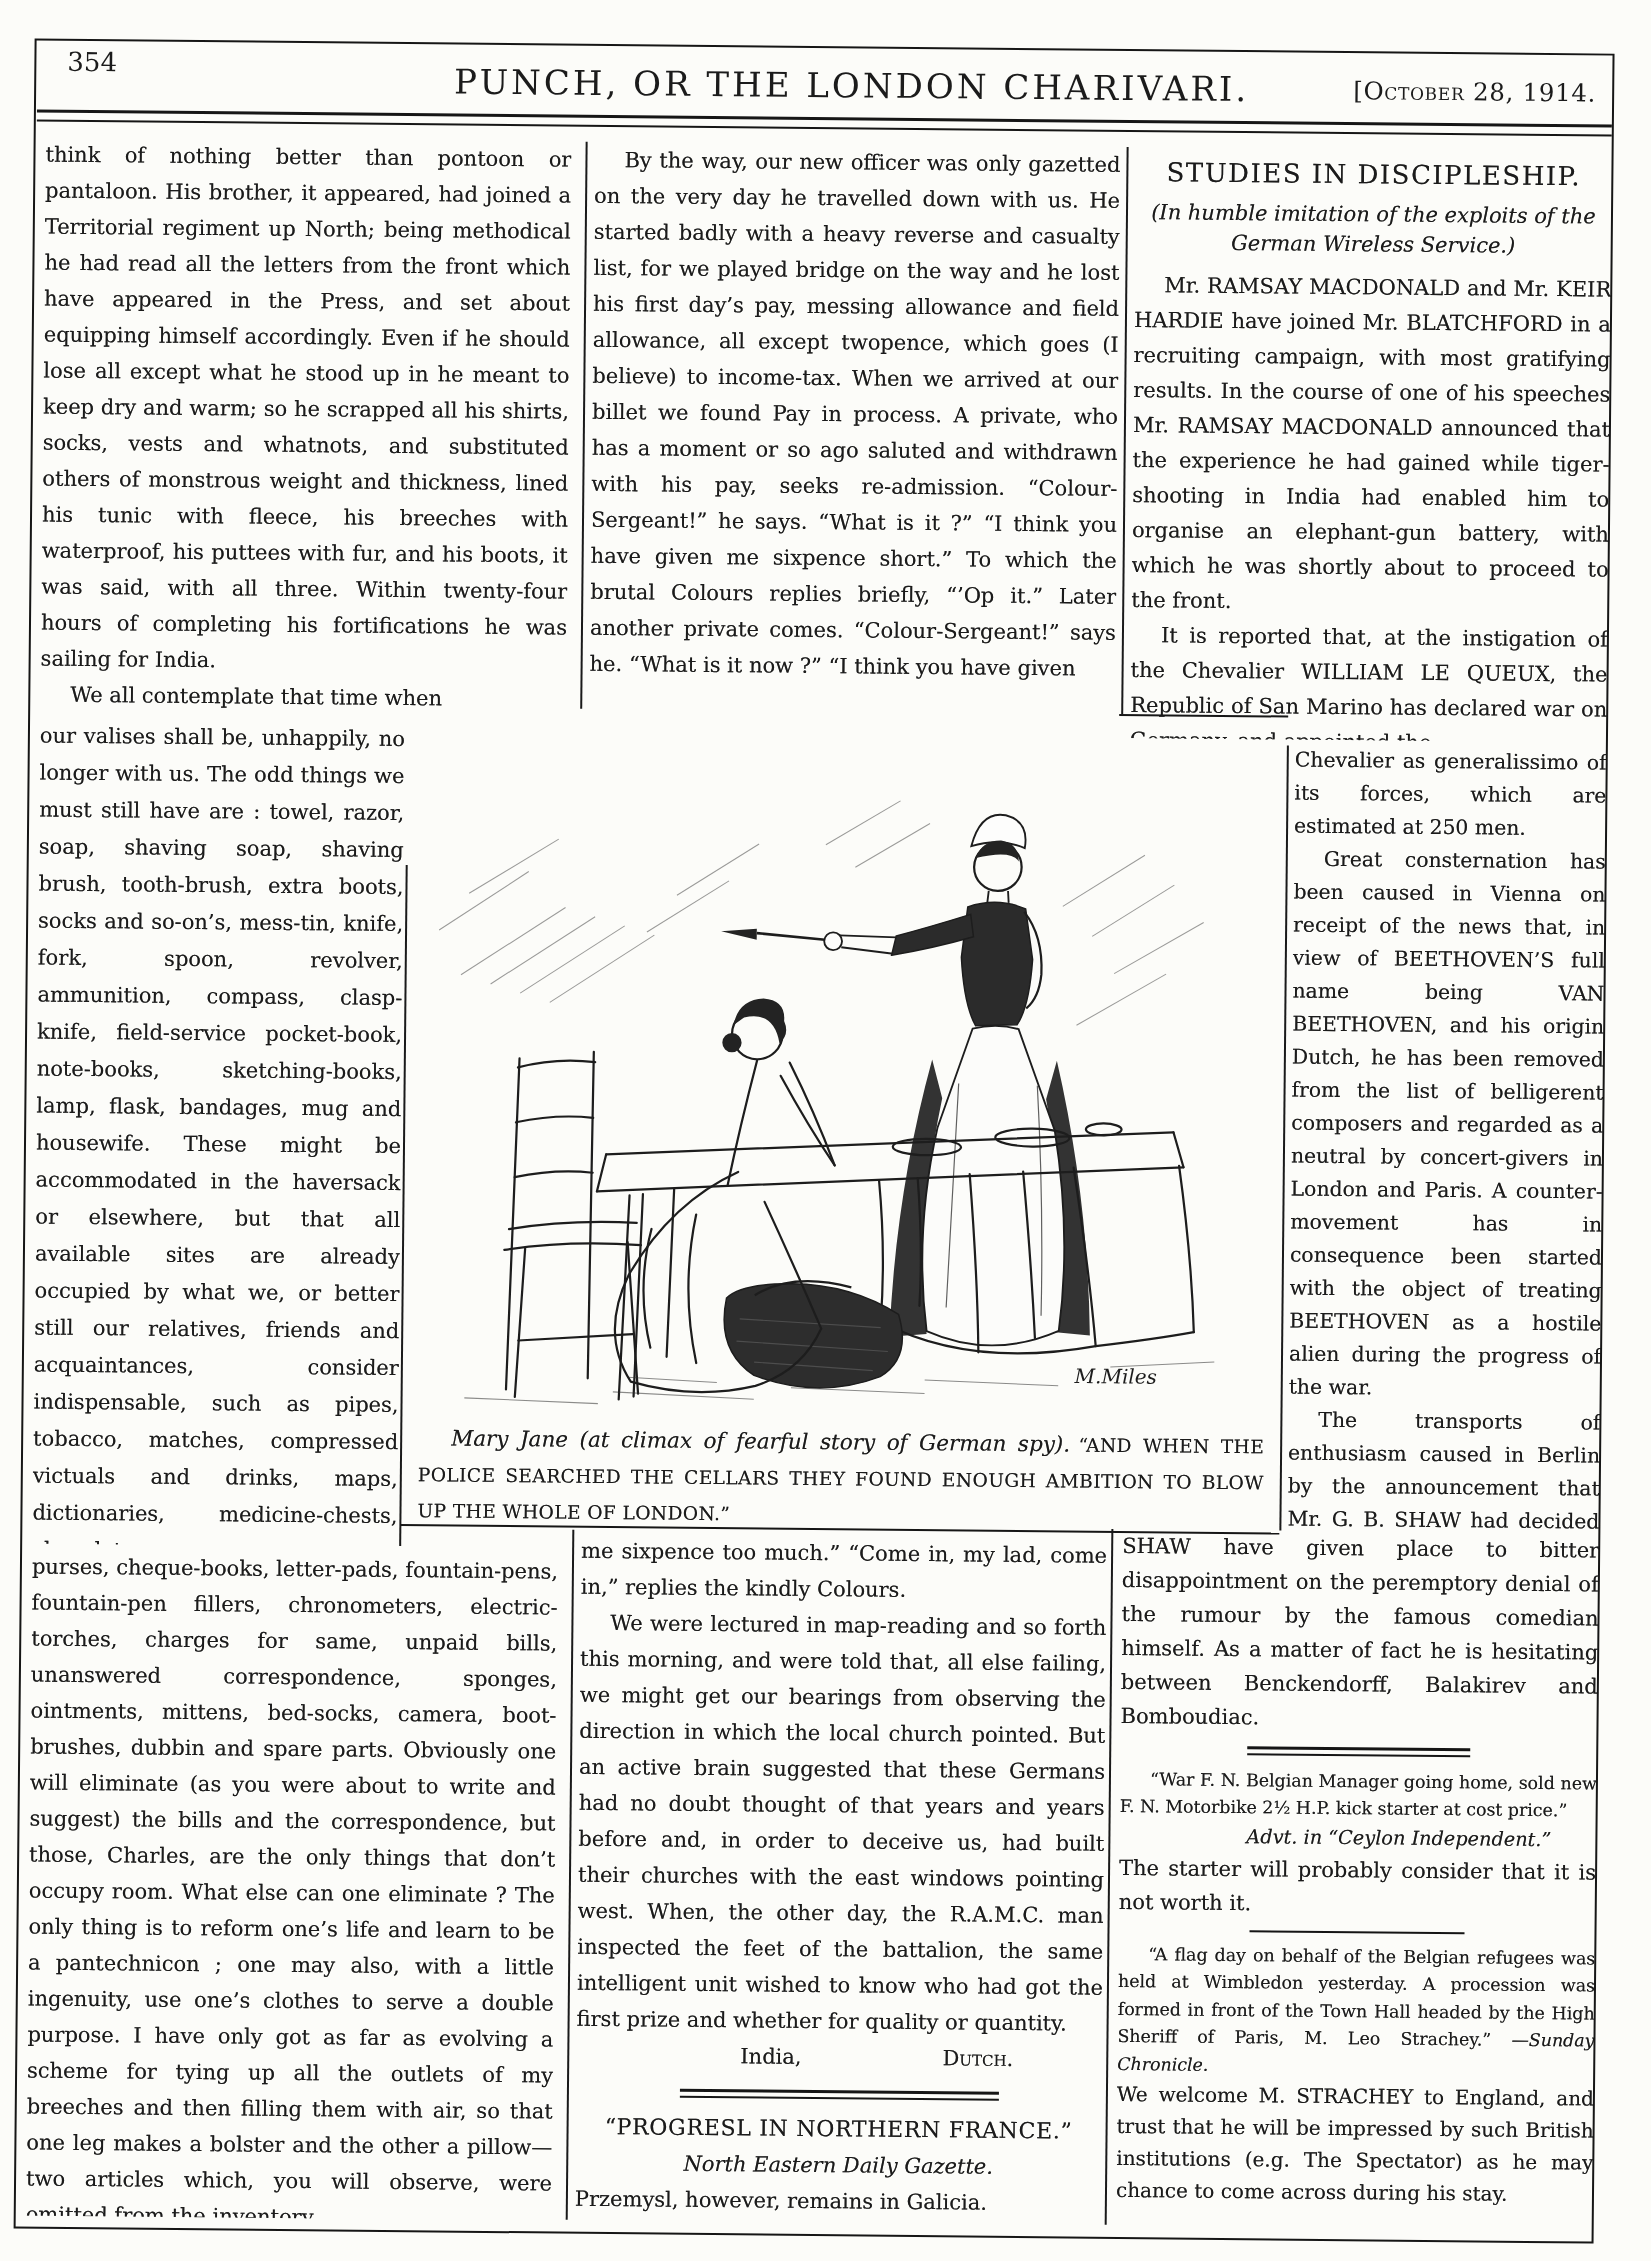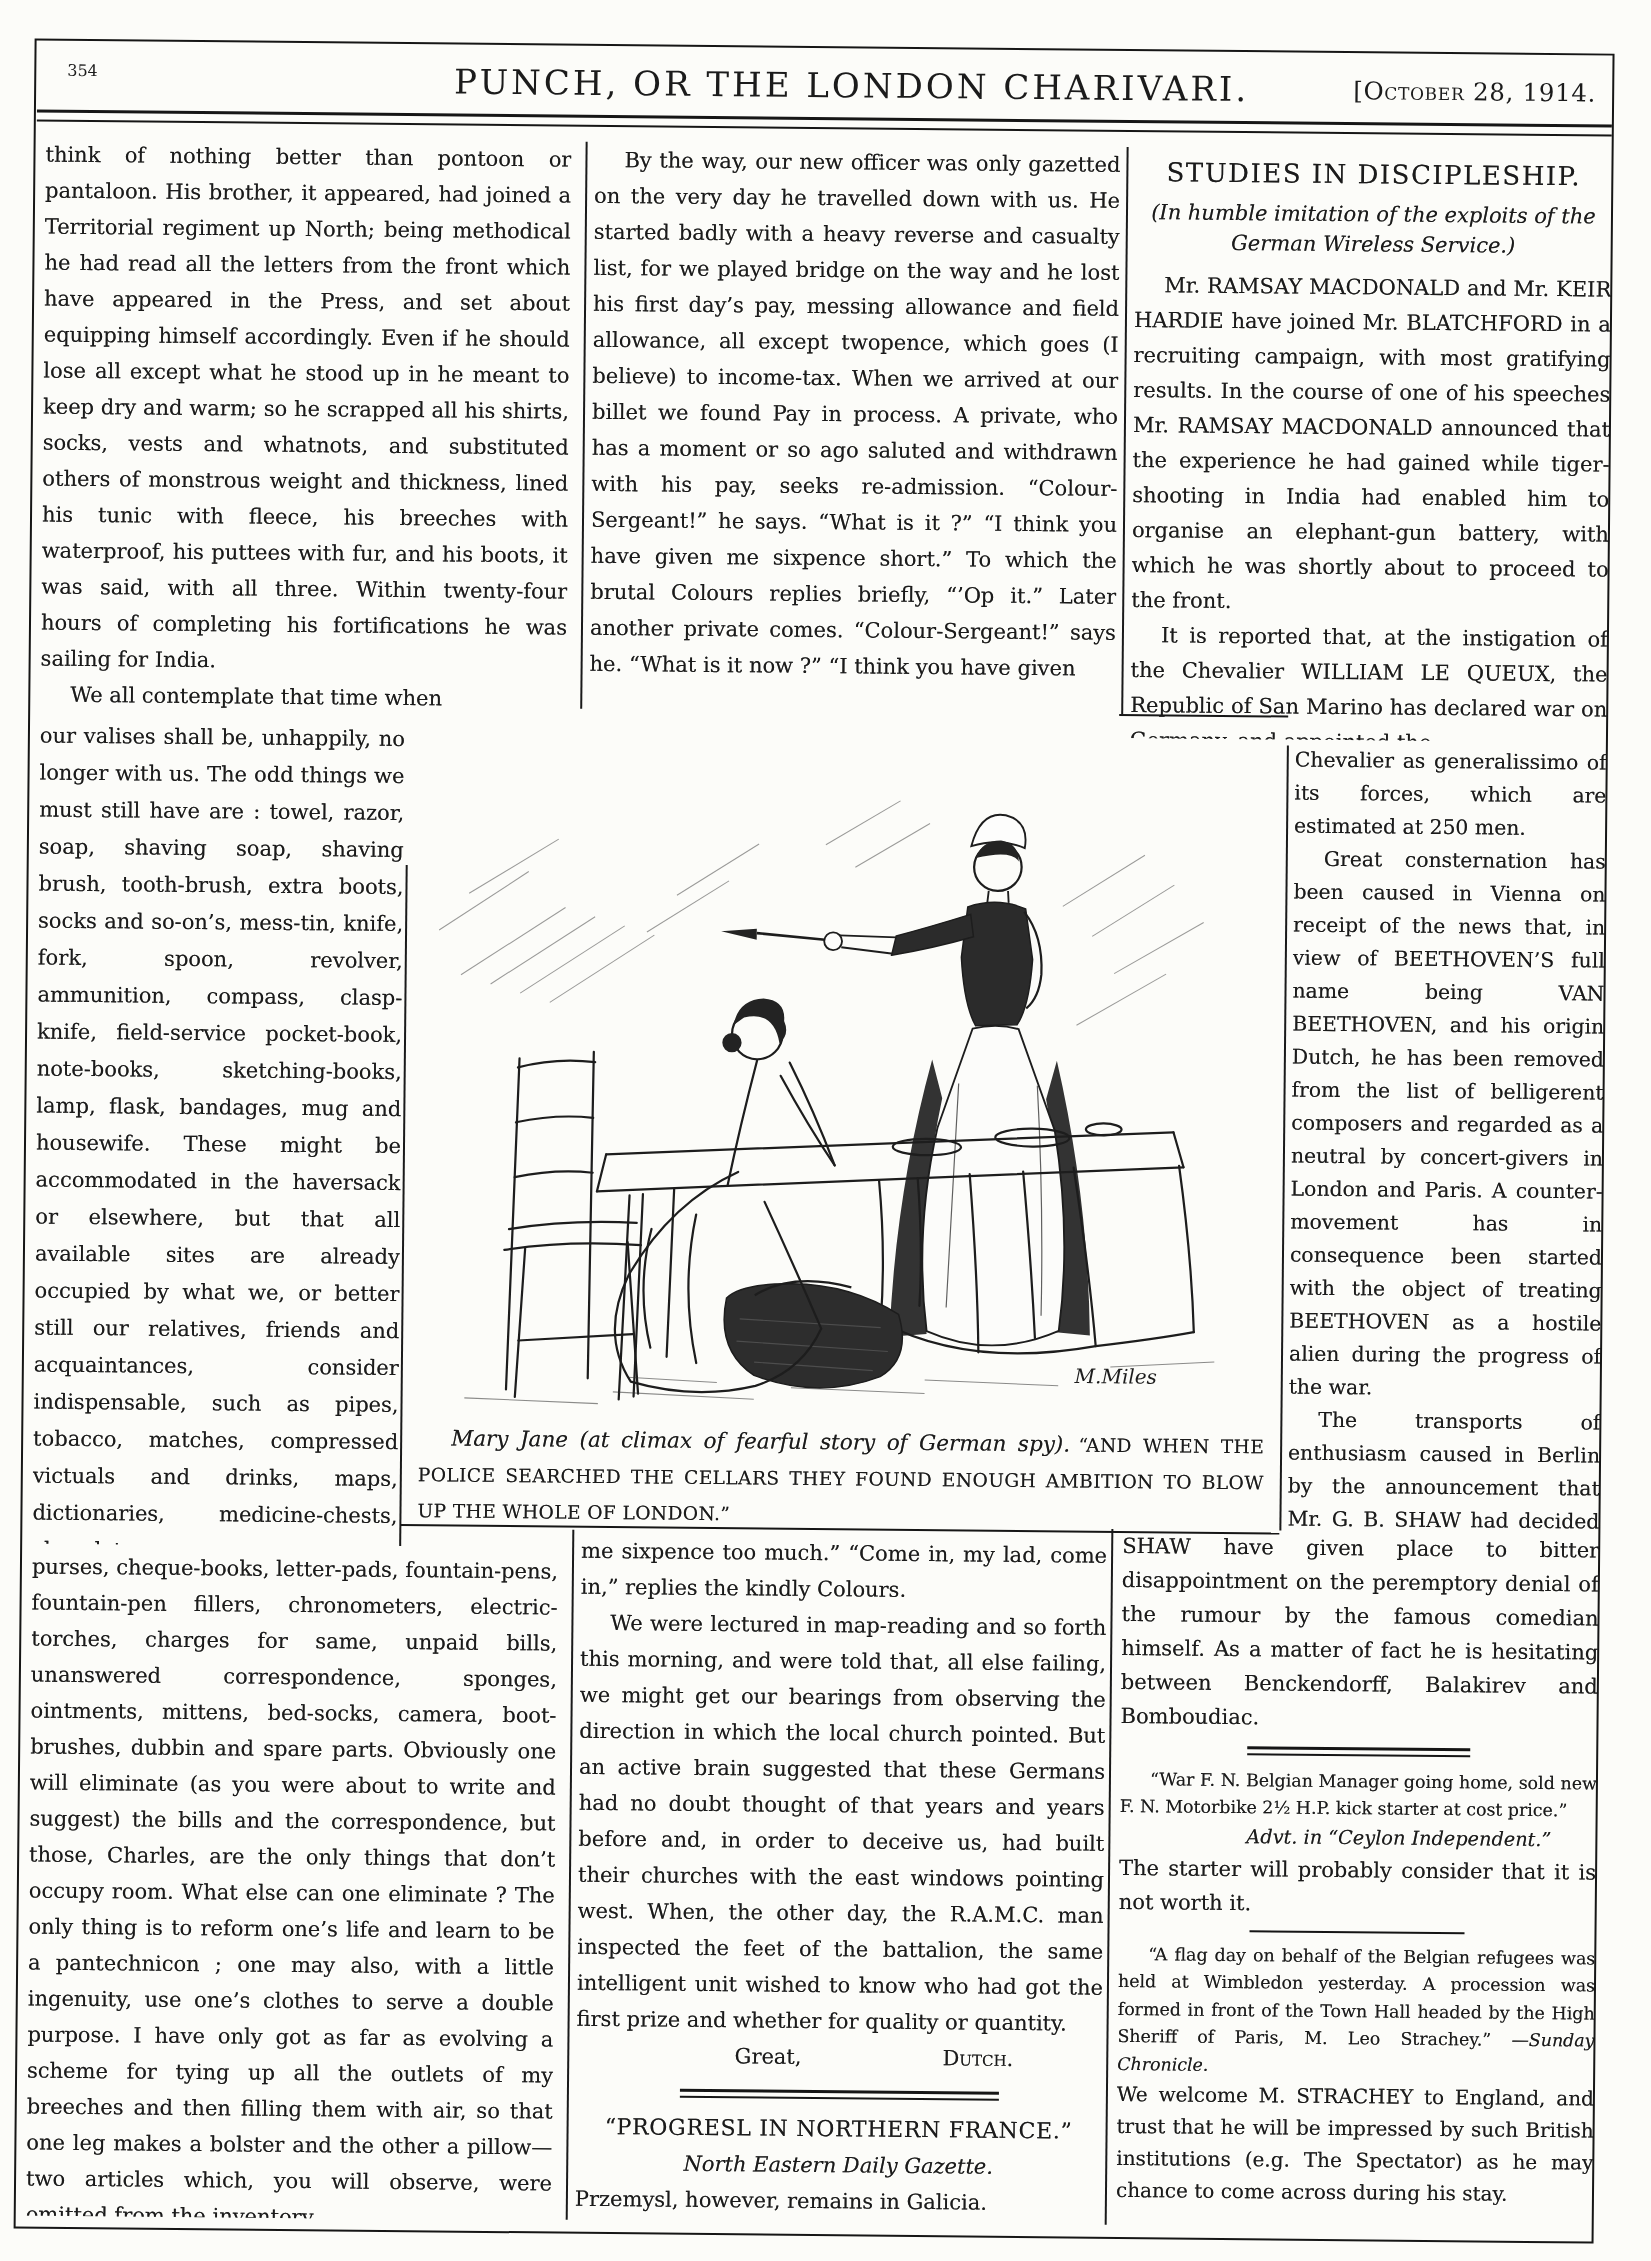--- a/index.html
+++ b/index.html
@@ -8,21 +8,21 @@
         font-family:"DejaVu Serif","Liberation Serif",serif;color:#1b1b1b;}
   .sheet{position:absolute;inset:0;transform:rotate(.55deg);transform-origin:193px 104px;}
 
   
   .frame{position:absolute;left:34px;top:40px;width:1580px;height:2190px;
          border:2.2px solid #161616;box-sizing:border-box;}
   .hrule{position:absolute;background:#161616;}
   .vrule{position:absolute;background:#1a1a1a;width:2.2px;}
 
   
-  .pageno{position:absolute;left:67px;top:62px;font-size:16px;}
+  .pageno{position:absolute;left:67px;top:48px;font-size:26px;}
   .masthead{position:absolute;left:104px;right:52px;top:59px;text-align:center;
             font-size:34px;letter-spacing:3px;white-space:nowrap;}
   .issuedate{position:absolute;right:55px;top:65px;font-size:24.5px;font-variant:small-caps;letter-spacing:0.7px;}
 
   
   .seg{position:absolute;overflow:hidden;text-align:justify;font-size:21px;line-height:36px;
        text-shadow:0 0 0.4px rgba(20,20,20,.6);}
   .seg p{margin:0;}
   p.ind{text-indent:30px;}
   p.noind{text-indent:0;}
@@ -93,21 +93,21 @@
     <p class="noind">purses, cheque-books, letter-pads, fountain-pens, fountain-pen fillers, chronometers, electric-torches, charges for same, unpaid bills, unanswered correspondence, sponges, ointments, mittens, bed-socks, camera, boot-brushes, dubbin and spare parts. Obviously one will eliminate (as you were about to write and suggest) the bills and the correspondence, but those, Charles, are the only things that don’t occupy room. What else can one eliminate ? The only thing is to reform one’s life and learn to be a pantechnicon ; one may also, with a little ingenuity, use one’s clothes to serve a double purpose. I have only got as far as evolving a scheme for tying up all the outlets of my breeches and then filling them with air, so that one leg makes a bolster and the other a pillow—two articles which, you will observe, were omitted from the inventory.</p>
   </div>
 
   <div class="seg" style="left:595px;top:138px;width:526px;height:567px;">
     <p class="ind">By the way, our new officer was only gazetted on the very day he travelled down with us. He started badly with a heavy reverse and casualty list, for we played bridge on the way and he lost his first day’s pay, messing allowance and field allowance, all except twopence, which goes (I believe) to income-tax. When we arrived at our billet we found Pay in process. A private, who has a moment or so ago saluted and withdrawn with his pay, seeks re-admission. “Colour-Sergeant!” he says. “What is it ?” “I think you have given me sixpence short.” To which the brutal Colours replies briefly, “’Op it.” Later another private comes. “Colour-Sergeant!” says he. “What is it now ?” “I think you have given</p>
   </div>
   <div class="seg" style="left:595px;top:1529px;width:526px;height:687px;">
     <p class="noind">me sixpence too much.” “Come in, my lad, come in,” replies the kindly Colours.</p>
     <p class="ind">We were lectured in map-reading and so forth this morning, and were told that, all else failing, we might get our bearings from observing the direction in which the local church pointed. But an active brain suggested that these Germans had no doubt thought of that years and years before and, in order to deceive us, had built their churches with the east windows pointing west. When, the other day, the R.A.M.C. man inspected the feet of the battalion, the same intelligent unit wished to know who had got the first prize and whether for quality or quantity.</p>
     <div class="sig-row">
-      <span>Great,</span>
+      <span>India,</span>
       <span class="sc">Dutch.</span>
     </div>
     <div class="double-rule"></div>
     <p class="item-title">“PROGRESL IN NORTHERN FRANCE.”</p>
     <p class="item-source">North Eastern Daily Gazette.</p>
     <p class="noind">Przemysl, however, remains in Galicia.</p>
   </div>
 
   <div class="illus">
     <svg viewBox="0 0 1178 958" aria-hidden="true">

